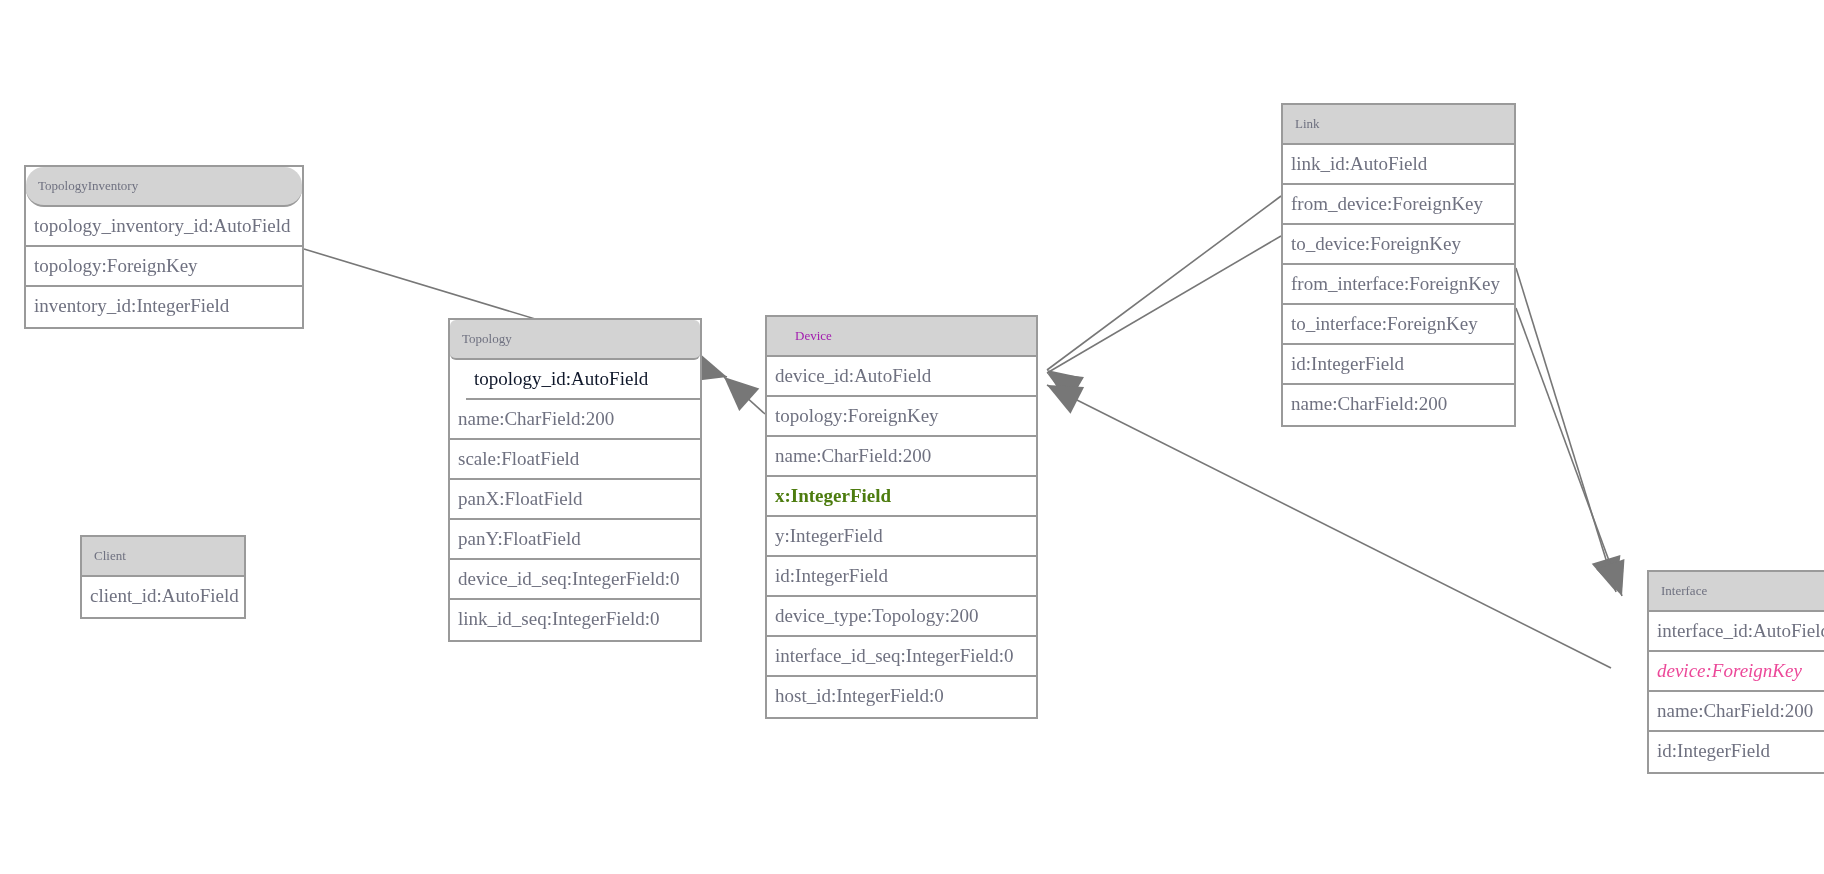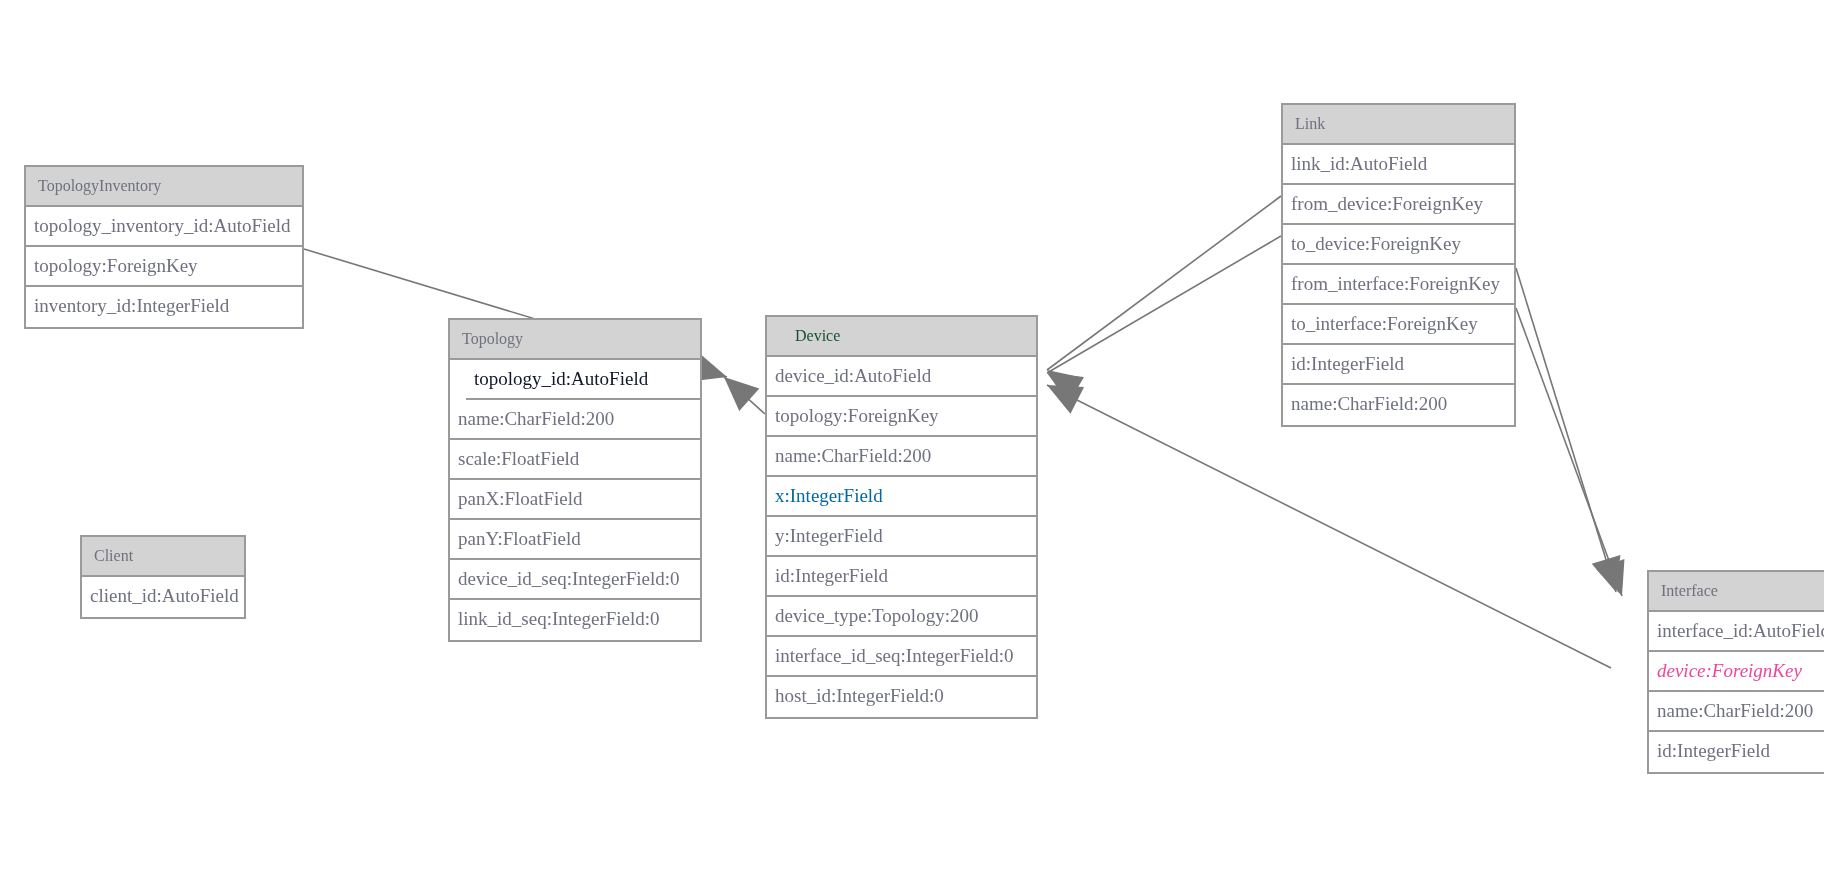--- a/index.html
+++ b/index.html
@@ -28,21 +28,21 @@
     box-sizing: border-box;
     border: 2px solid #9a9a9a;
     background: #ffffff;
     z-index: 2;
   }
   .entity-header {
     box-sizing: border-box;
     background: #d3d3d3;
     border-bottom: 2px solid #9a9a9a;
     color: #6f7180;
-    font-size: 16px;
+    font-size: 13px;
     line-height: 38px;
     height: 40px;
     padding: 0 0 0 12px;
     white-space: nowrap;
     overflow: hidden;
   }
   .entity-field {
     box-sizing: border-box;
     height: 40px;
     line-height: 38px;
@@ -89,41 +89,41 @@
         <polygon points="0,0 -34,-15 -34,15" fill="#777777" transform="translate(1622,596) rotate(70)"></polygon>
       </g>
       <g>
         <path d="M 1611,668 L 1047,385" stroke="#777777" stroke-width="1.6" fill="none"></path>
         <polygon points="0,0 -34,-15 -34,15" fill="#777777" transform="translate(1047,385) rotate(207)"></polygon>
       </g>
     </svg>
 
   <div id="entity-layer">
       <div class="entity" style="left: 24px; top: 165px; width: 280px; border-color: rgb(154, 154, 154);">
-        <div class="entity-header" style="background: rgb(211, 211, 211); border-bottom-color: rgb(154, 154, 154); color: rgb(111, 113, 128);">TopologyInventory</div>
+        <div class="entity-header" style="background: rgb(211, 211, 211); border-bottom-color: rgb(154, 154, 154); color: rgb(111, 113, 128); border-radius: 18px;">TopologyInventory</div>
         <div class="entity-field" style="border-bottom-color: rgb(154, 154, 154); color: rgb(111, 113, 128);">topology_inventory_id:AutoField</div>
         <div class="entity-field" style="border-bottom-color: rgb(154, 154, 154); color: rgb(111, 113, 128);">topology:ForeignKey</div>
         <div class="entity-field last" style="border-bottom-color: rgb(154, 154, 154); color: rgb(111, 113, 128);">inventory_id:IntegerField</div>
       </div>
       <div class="entity" style="left: 448px; top: 318px; width: 254px; border-color: rgb(154, 154, 154);">
-        <div class="entity-header" style="background: rgb(211, 211, 211); border-bottom-color: rgb(154, 154, 154); color: rgb(111, 113, 128);">Topology</div>
+        <div class="entity-header" style="background: rgb(211, 211, 211); border-bottom-color: rgb(154, 154, 154); color: rgb(111, 113, 128); border-radius: 6px;">Topology</div>
         <div class="entity-field" style="border-bottom-color: rgb(154, 154, 154); color: #0f172a; margin-left: 16px;">topology_id:AutoField</div>
         <div class="entity-field" style="border-bottom-color: rgb(154, 154, 154); color: rgb(111, 113, 128);">name:CharField:200</div>
         <div class="entity-field" style="border-bottom-color: rgb(154, 154, 154); color: rgb(111, 113, 128);">scale:FloatField</div>
         <div class="entity-field" style="border-bottom-color: rgb(154, 154, 154); color: rgb(111, 113, 128);">panX:FloatField</div>
         <div class="entity-field" style="border-bottom-color: rgb(154, 154, 154); color: rgb(111, 113, 128);">panY:FloatField</div>
         <div class="entity-field" style="border-bottom-color: rgb(154, 154, 154); color: rgb(111, 113, 128);">device_id_seq:IntegerField:0</div>
         <div class="entity-field last" style="border-bottom-color: rgb(154, 154, 154); color: rgb(111, 113, 128);">link_id_seq:IntegerField:0</div>
       </div>
       <div class="entity" style="left: 765px; top: 315px; width: 273px; border-color: rgb(154, 154, 154);">
-        <div class="entity-header" style="background: rgb(211, 211, 211); border-bottom-color: rgb(154, 154, 154); color: #14532d; padding-left: 28px;">Device</div>
+        <div class="entity-header" style="background: rgb(211, 211, 211); border-bottom-color: rgb(154, 154, 154); color: #a21caf; padding-left: 28px;">Device</div>
         <div class="entity-field" style="border-bottom-color: rgb(154, 154, 154); color: rgb(111, 113, 128);">device_id:AutoField</div>
         <div class="entity-field" style="border-bottom-color: rgb(154, 154, 154); color: rgb(111, 113, 128);">topology:ForeignKey</div>
         <div class="entity-field" style="border-bottom-color: rgb(154, 154, 154); color: rgb(111, 113, 128);">name:CharField:200</div>
-        <div class="entity-field" style="border-bottom-color: rgb(154, 154, 154); color: #0369a1;">x:IntegerField</div>
+        <div class="entity-field" style="border-bottom-color: rgb(154, 154, 154); color: #4d7c0f; font-weight: bold;">x:IntegerField</div>
         <div class="entity-field" style="border-bottom-color: rgb(154, 154, 154); color: rgb(111, 113, 128);">y:IntegerField</div>
         <div class="entity-field" style="border-bottom-color: rgb(154, 154, 154); color: rgb(111, 113, 128);">id:IntegerField</div>
         <div class="entity-field" style="border-bottom-color: rgb(154, 154, 154); color: rgb(111, 113, 128);">device_type:Topology:200</div>
         <div class="entity-field" style="border-bottom-color: rgb(154, 154, 154); color: rgb(111, 113, 128);">interface_id_seq:IntegerField:0</div>
         <div class="entity-field last" style="border-bottom-color: rgb(154, 154, 154); color: rgb(111, 113, 128);">host_id:IntegerField:0</div>
       </div>
       <div class="entity" style="left: 80px; top: 535px; width: 166px; border-color: rgb(154, 154, 154);">
         <div class="entity-header" style="background: rgb(211, 211, 211); border-bottom-color: rgb(154, 154, 154); color: rgb(111, 113, 128);">Client</div>
         <div class="entity-field last" style="border-bottom-color: rgb(154, 154, 154); color: rgb(111, 113, 128); border-radius: 20px;">client_id:AutoField</div>
       </div>

